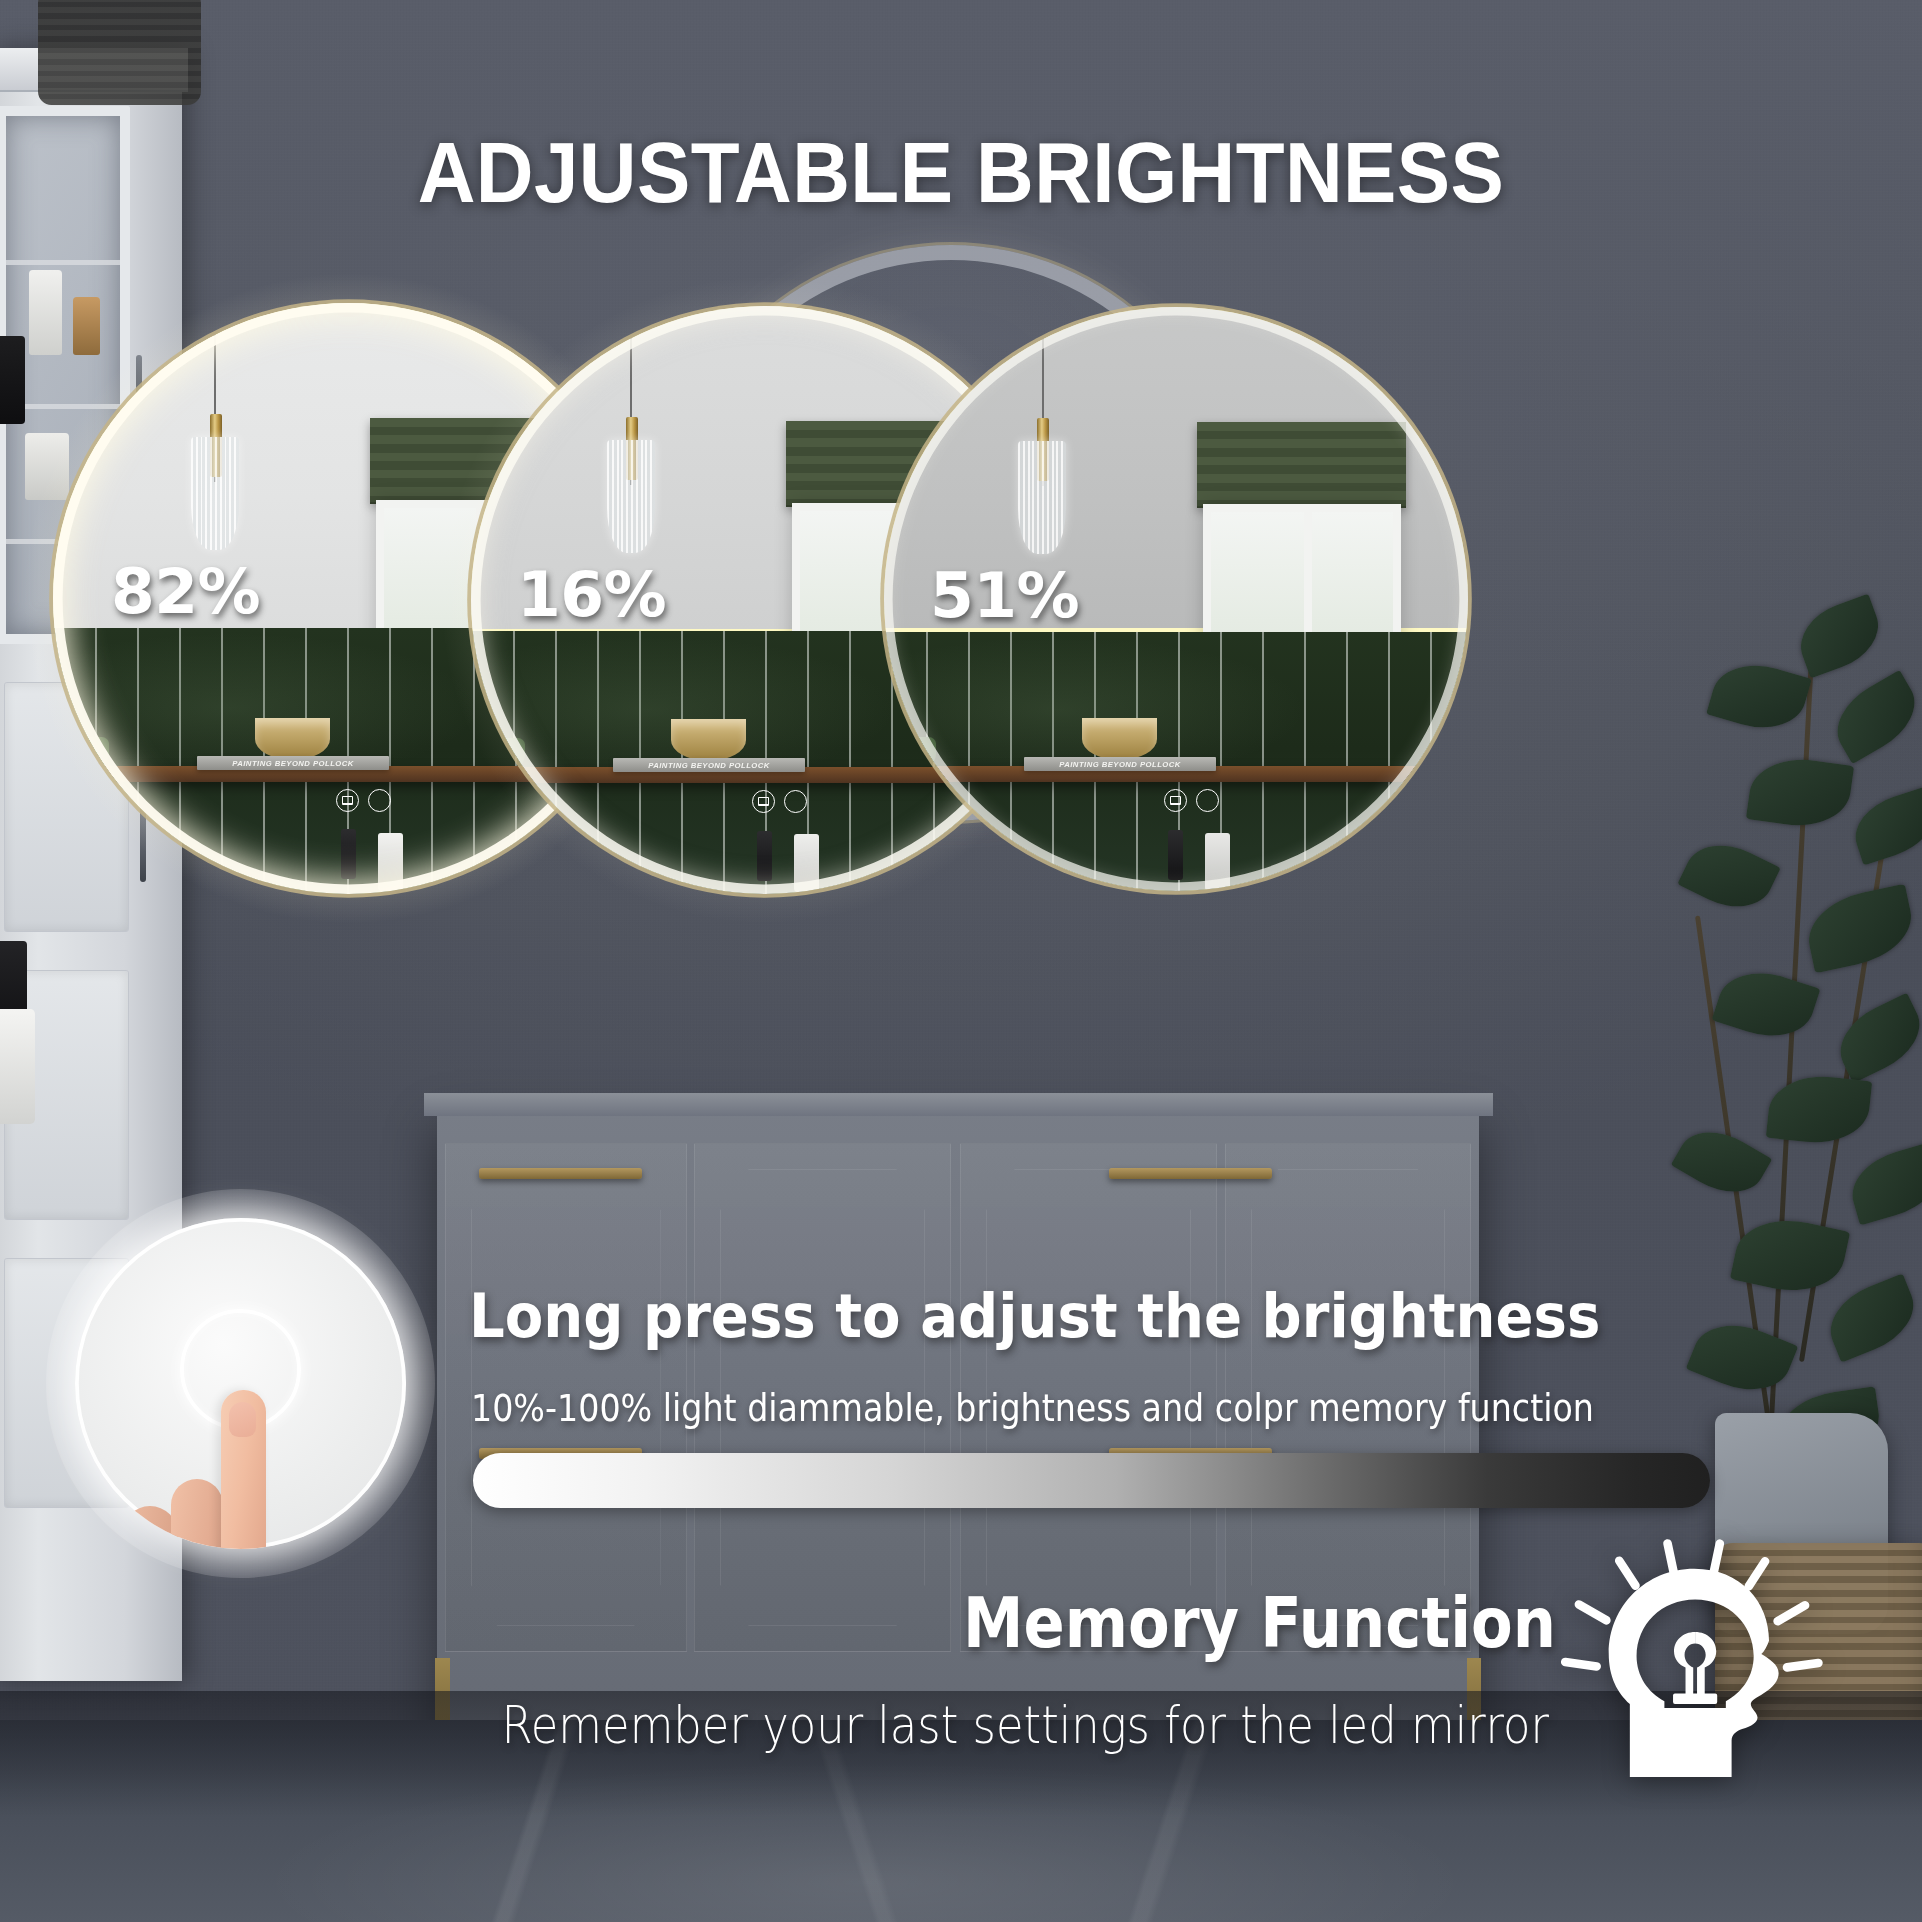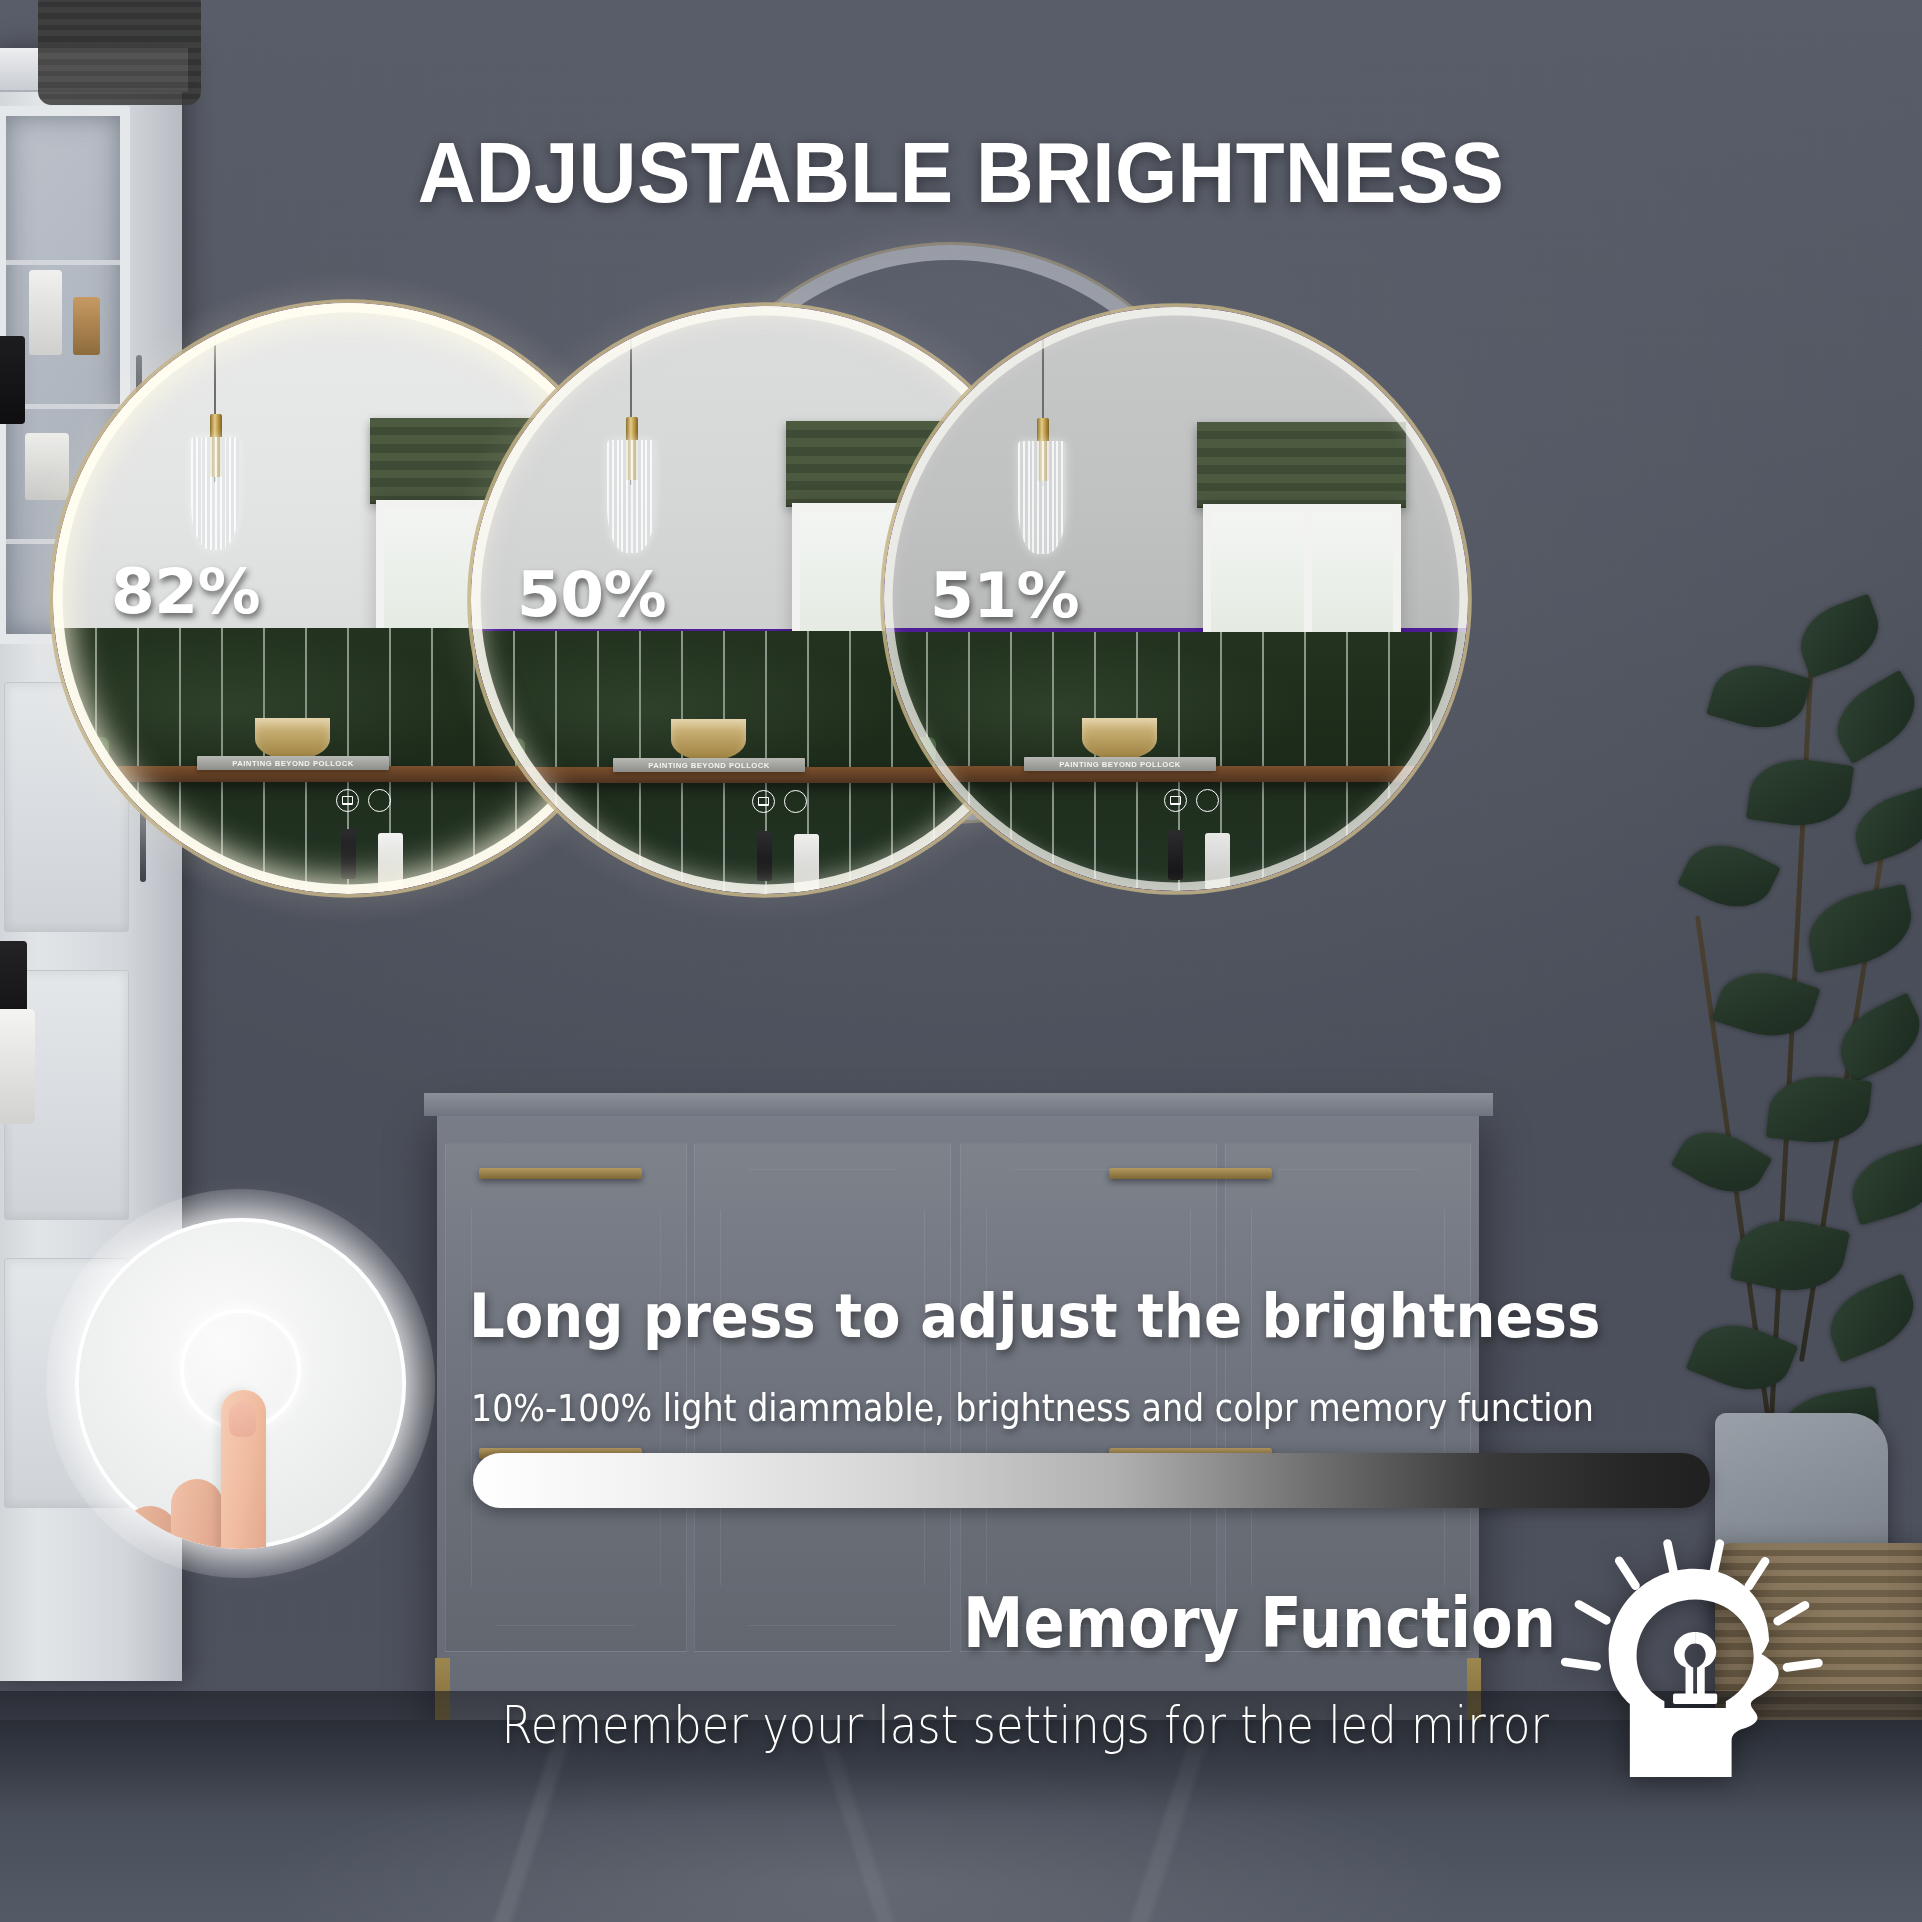--- a/index.html
+++ b/index.html
@@ -164,21 +164,22 @@
   }
   .mirror .glow {
     position:absolute; left:-33px; top:-33px; right:-33px; bottom:-33px;
     border-radius:50%;
     pointer-events:none;
   }
   .mirror .frame {
     position:absolute; inset:0; border-radius:50%;
     box-shadow: 0 0 0 3.8px rgba(196,180,135,.85);
     overflow:hidden;
-    background:#4c1d95;
+    background:#fef9c3;
+    font-style:italic;
   }
   .mirror .ledring {
     position:absolute; inset:0; border-radius:50%;
     pointer-events:none; z-index:6;
   }
   .mirror .scene {
     position:absolute; inset:0; border-radius:50%;
     overflow:hidden;
   }
 
@@ -506,21 +507,21 @@
         <div class="sc-soap" style="left:323px; top:528px; width:25px; height:58px; background:linear-gradient(180deg,#eeeeec,#cbccc9);"></div>
         <div class="sc-ctrl" style="left:281px; top:484px;">
           <span class="c1">
               <i></i>
             </span>
           <span class="c2"></span>
         </div>
       </div>
       <div class="ledring" style="box-shadow: inset 0 0 0 9.6px rgba(252,250,242,.85), inset 0 0 25px 9.6px rgba(252,248,234,.50);"></div>
     </div>
-    <div class="pct" style="left:46px; top:252px;">50%</div>
+    <div class="pct" style="left:46px; top:252px;">16%</div>
   </div>
 
   <div class="mirror" style="left:884px; top:307px; width:584px; height:584px; z-index:12;">
     <div class="glow" style="background: radial-gradient(circle, rgba(250,248,240,.30) 47%, rgba(250,247,236,.12) 53%, rgba(250,247,236,0) 62%);"></div>
     <div class="frame">
       <div class="scene">
         <div class="sc-wall" style="background:linear-gradient(180deg,#c7c8c8 0%,#c0c1c1 60%,#b9baba 100%)"></div>
         <div class="sc-blind" style="left:313px; top:115px; width:209px; height:86px;"></div>
         <div class="sc-window" style="left:319px; top:197px; width:198px; height:288px;">
           <div class="pane-v" style="left:93px; top:0; width:7.7px; height:100%;"></div>

